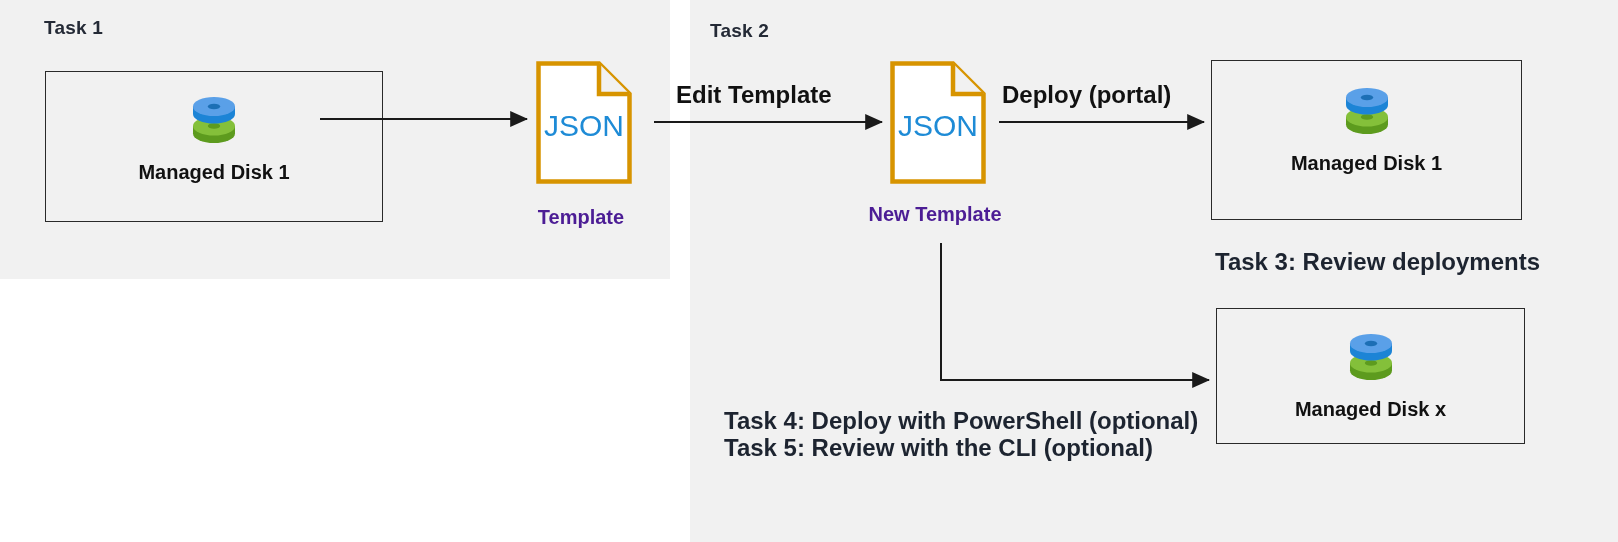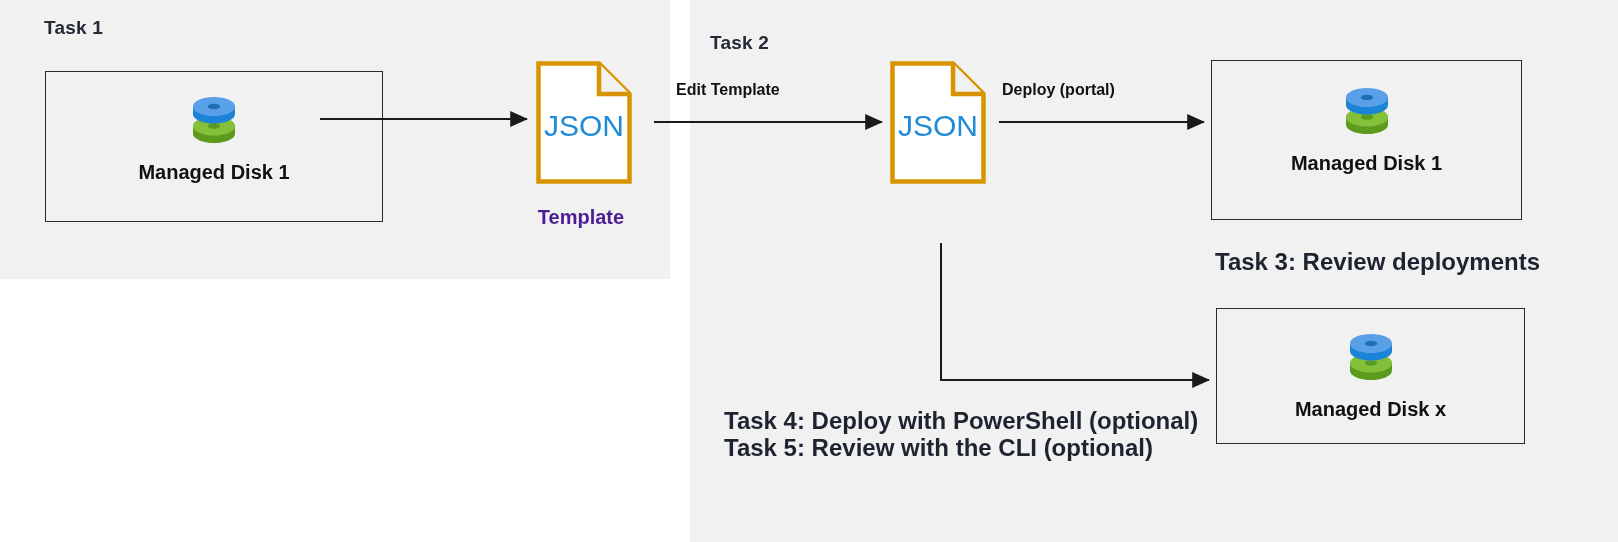--- a/index.html
+++ b/index.html
@@ -30,21 +30,21 @@
   
   .task-heading {
     position: absolute;
     color: #242a36;
     font-weight: bold;
     font-size: 19px;
     letter-spacing: .2px;
     white-space: nowrap;
   }
   #task1-heading { left: 44px;  top: 17px; }
-  #task2-heading { left: 710px; top: 20px; margin-top: 12px; }
+  #task2-heading { left: 710px; top: 20px; }
 
   
   .res-box {
     position: absolute;
     border: 1.6px solid #2a2a2a;
     background: transparent;
     box-sizing: border-box;
   }
   #box-disk1-left  { left: 45px;   top: 71px;  width: 338px; height: 151px; }
   #box-disk1-right { left: 1211px; top: 60px;  width: 311px; height: 160px; }
@@ -87,21 +87,21 @@
     left: 0; top: 0;
     width: 1618px; height: 542px;
     pointer-events: none;
   }
 
   
   .flow-label {
     position: absolute;
     color: #111111;
     font-weight: bold;
-    font-size: 16px;
+    font-size: 24px;
     white-space: nowrap;
   }
   #label-edit-template { left: 676px;  top: 81px; }
   #label-deploy-portal { left: 1002px; top: 81px; }
 
   
   .note {
     position: absolute;
     color: #1d2430;
     font-weight: bold;
@@ -152,20 +152,21 @@
   </div>
   <div class="file-caption" id="caption-template">Template</div>
 
   <div class="json-file" id="json-newtmpl">
     <svg width="96" height="123" viewBox="0 0 96 123" aria-hidden="true">
       <path d="M2.5 2.5 H 63 L 93.5 33 V 120.5 H 2.5 Z" fill="#ffffff" stroke="#d79400" stroke-width="4.5" stroke-linejoin="miter"></path>
       <path d="M63 2.5 V 33 H 93.5" fill="#f1f1f1" stroke="#d79400" stroke-width="4.5" stroke-linejoin="miter"></path>
       <text x="48" y="75" text-anchor="middle" font-family="Liberation Sans, sans-serif" font-size="30" fill="#1e8bd6">JSON</text>
     </svg>
   </div>
+  <div class="file-caption" id="caption-newtmpl">New Template</div>
 
   <div class="res-box" id="box-disk1-right">
     <div class="res-inner" style="top:18px;">
       <span>
         <svg class="disk-icon" width="62" height="62" viewBox="0 0 62 62" aria-hidden="true">
           <ellipse cx="31" cy="45.5" rx="21" ry="9.6" fill="#5d9b1e"></ellipse>
           <rect x="10" y="38" width="42" height="7.5" fill="#5d9b1e"></rect>
           <ellipse cx="31" cy="38" rx="21" ry="9.6" fill="#84c03a"></ellipse>
           <ellipse cx="31" cy="38" rx="6.2" ry="2.8" fill="#5d9b1e"></ellipse>
           <ellipse cx="31" cy="26" rx="21" ry="9.6" fill="#1c84d6"></ellipse>

